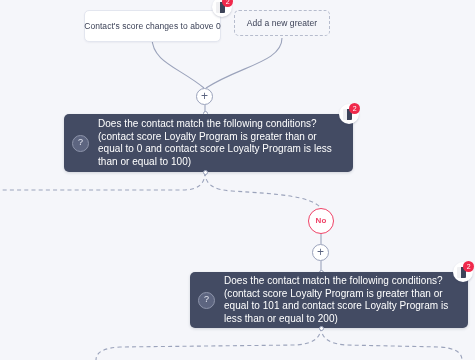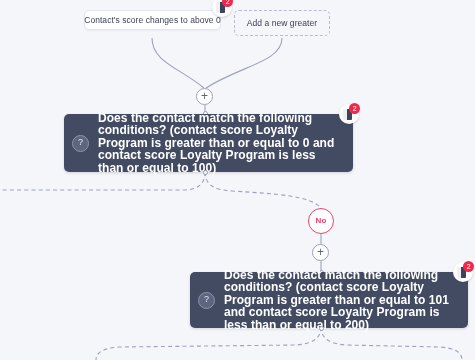--- a/index.html
+++ b/index.html
@@ -70,25 +70,24 @@
     border-radius: 50%;
     background: #5d6580;
     border: 1px solid #8e95ab;
     color: #e6e9f2;
     font-size: 9px;
     line-height: 13px;
     text-align: center;
     margin-right: 9px;
   }
   .cond-text {
-    font-size: 12px;
+    font-size: 10px;
     line-height: 12.5px;
     color: #ffffff;
     letter-spacing: 0.04px;
-    font-weight: bold;
   }
 
   
   .plus-btn {
     position: absolute;
     width: 17px;
     height: 17px;
     box-sizing: border-box;
     border-radius: 50%;
     background: #ffffff;
@@ -188,21 +187,21 @@
     <path d="M205,172 C205,186 216,190 232,191 C280,194 310,196 321,208" fill="none" stroke="#9ba3bb" stroke-width="1.1" stroke-dasharray="4 3.2"></path>
 
     <path d="M321,234 L321,244" fill="none" stroke="#9ba3bb" stroke-width="1.1"></path>
 
     <path d="M321,261 L321,271" fill="none" stroke="#9ba3bb" stroke-width="1.1"></path>
 
     <path d="M321,327 C321,340 310,344 296,345 L120,347 C104,348 96,352 96,360" fill="none" stroke="#9ba3bb" stroke-width="1.1" stroke-dasharray="4 3.2"></path>
     <path d="M321,327 C321,340 332,344 346,345 L440,347 C454,348 462,352 462,360" fill="none" stroke="#9ba3bb" stroke-width="1.1" stroke-dasharray="4 3.2"></path>
   </svg>
 
-  <div class="trigger-card" style="left:84px; top:10px; width:137px; height:20px;">
+  <div class="trigger-card" style="left:84px; top:10px; width:137px; height:32px;">
     <span>Contact's score changes to above 0</span>
   </div>
   <div class="corner-badge" style="left:212px; top:-3px;">
     <span class="glyph"></span>
     <span class="count">2</span>
   </div>
 
   <div class="trigger-card add-new" style="left:234px; top:10px; width:96px; height:26px;">
     <span>Add a new greater</span>
   </div>

